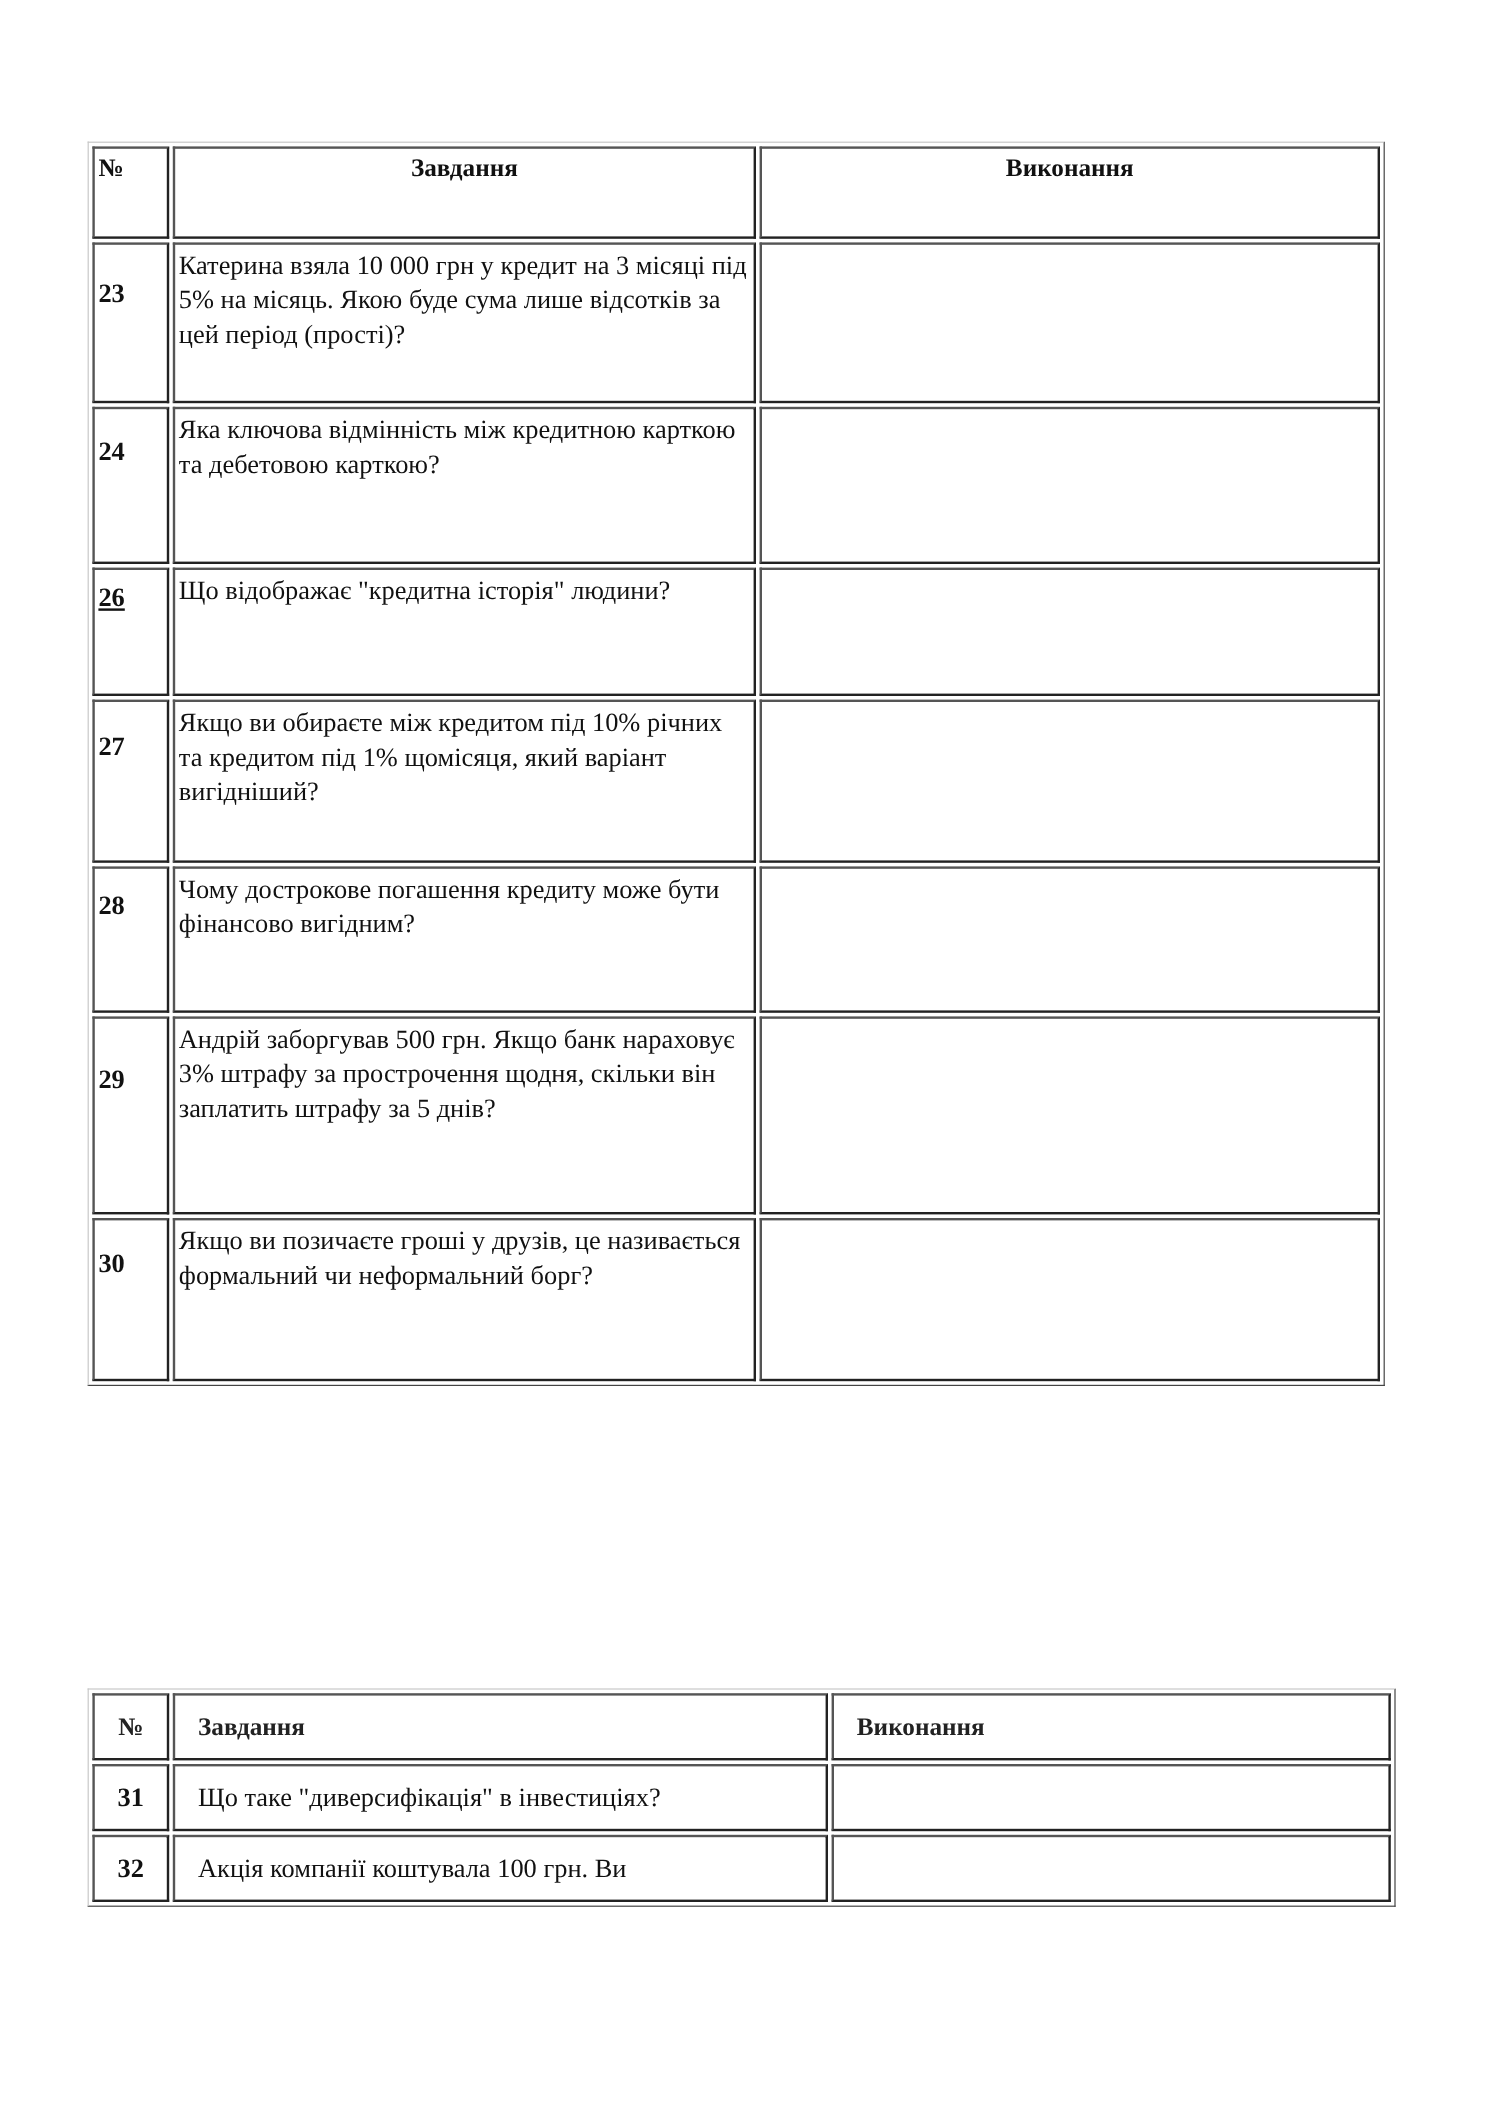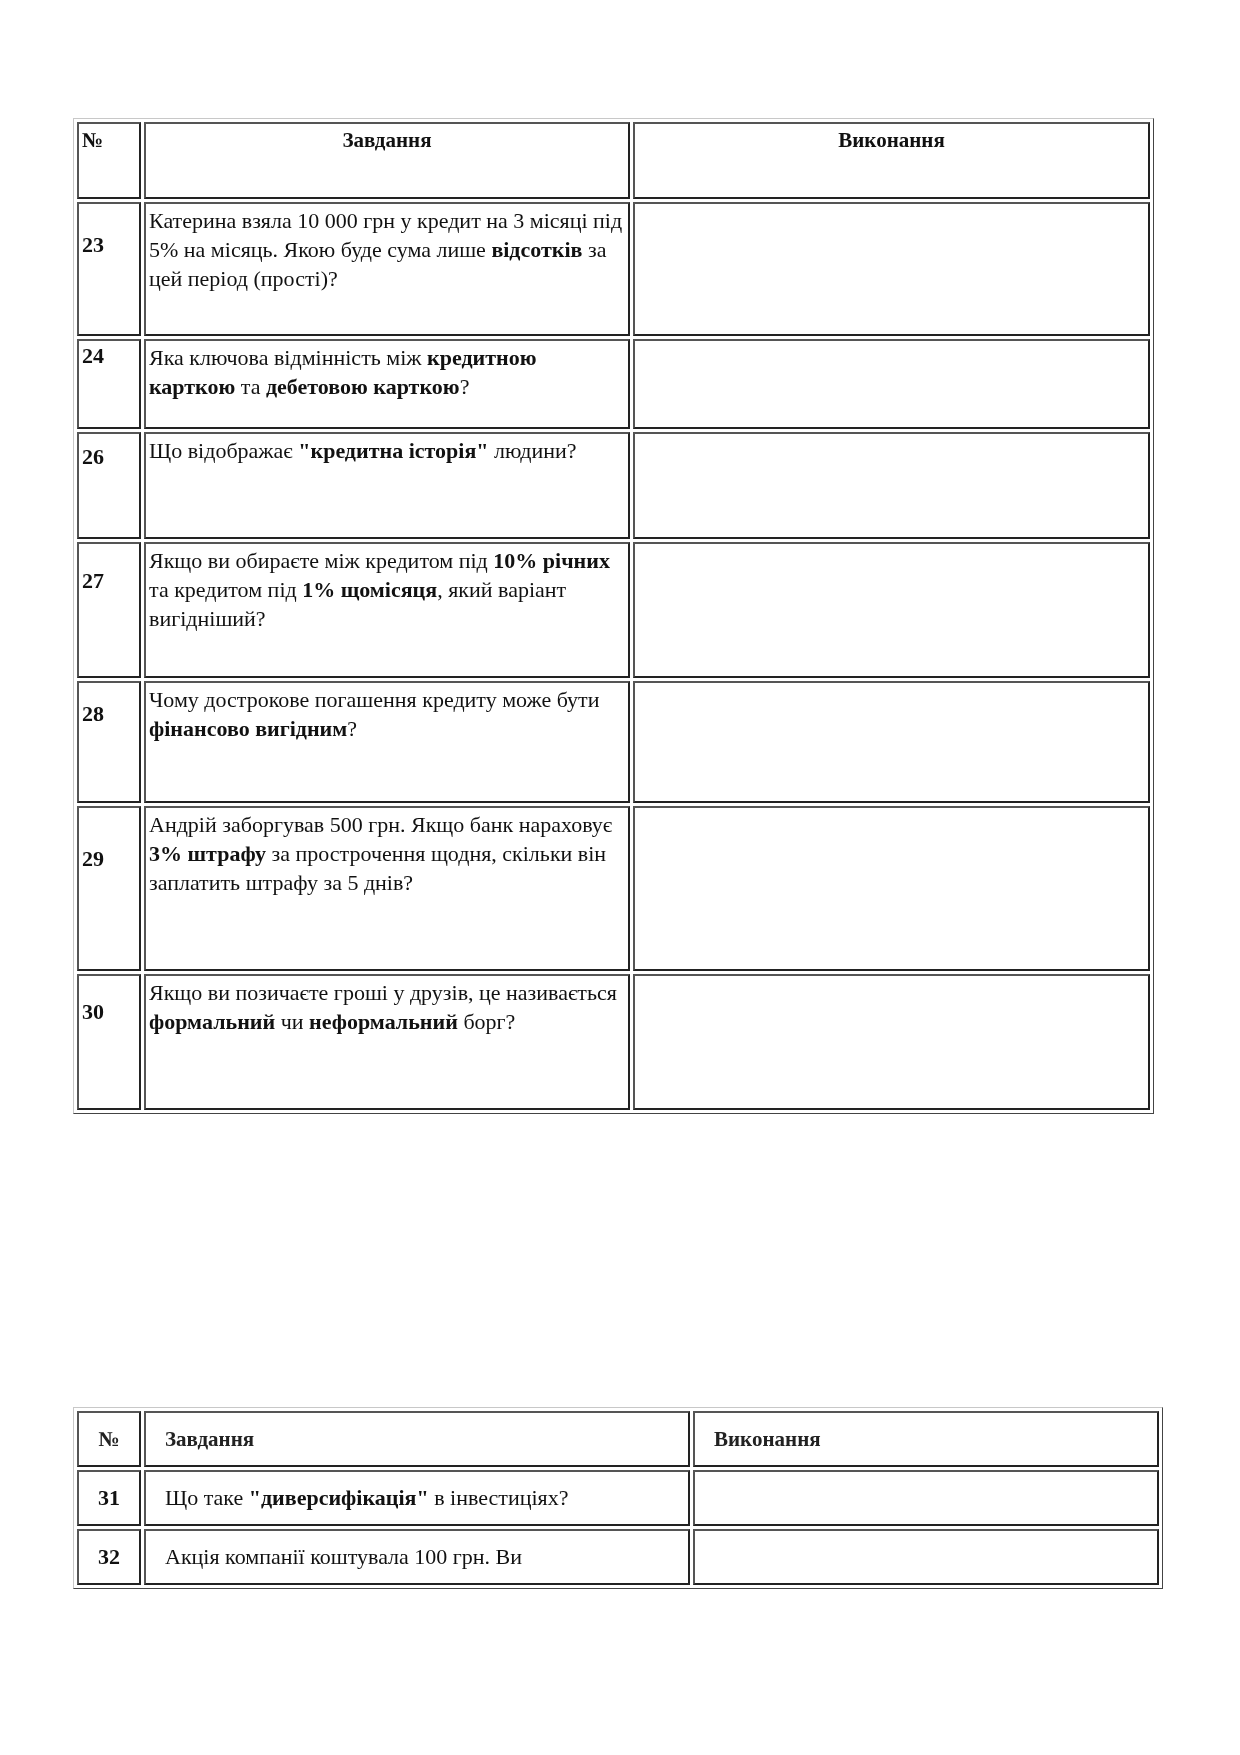--- a/index.html
+++ b/index.html
@@ -62,38 +62,38 @@
       vertical-align: middle;
       padding-bottom: 12px;
     }
     .t1 .num span { position: relative; top: -19px; }
     .t1 col.c1 { width: 64px; }
     .t1 col.c2 { width: 486px; }
     .t1 col.c3 { width: 517px; }
 
     .r-head { height: 77px; }
     .r-23 { height: 134px; }
-    .r-24 { height: 90px; }
+    .r-24 { height: 131px; }
     .r-25 { height: 107px; }
     .r-26 { height: 107px; }
     .r-27 { height: 136px; }
     .r-28 { height: 122px; }
     .r-29 { height: 165px; }
     .r-30 { height: 136px; }
 
     .t1 .num.n23 span { top: -20px; }
     .t1 .num.n24 span { top: -24px; }
     .t1 .num.n25 span { top: -24px; }
-    .t1 .num.n26 span { top: -24px; }
+    .t1 .num.n26 span { top: -24px; text-decoration: underline; }
     .t1 .num.n27 span { top: -25px; }
     .t1 .num.n28 span { top: -24px; }
     .t1 .num.n29 span { top: -25px; }
     .t1 .num.n30 span { top: -26px; font-family: Liberation Serif, serif; }
 
-    b { font-weight: bold; }
+    b { font-weight: normal; }
 
     
     .section-title {
       position: absolute;
       left: 176px;
       top: 1345px;
       font-size: 25px;
       font-weight: bold;
       line-height: 30px;
       margin: 0;

